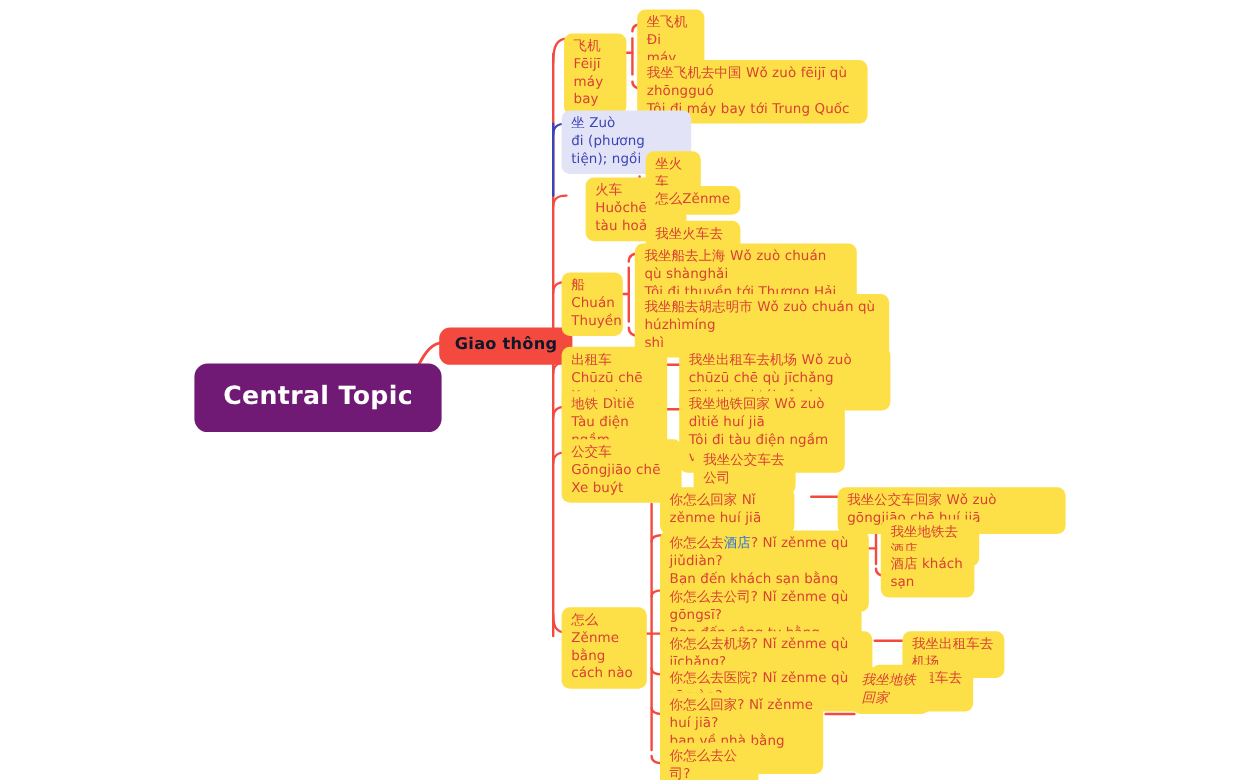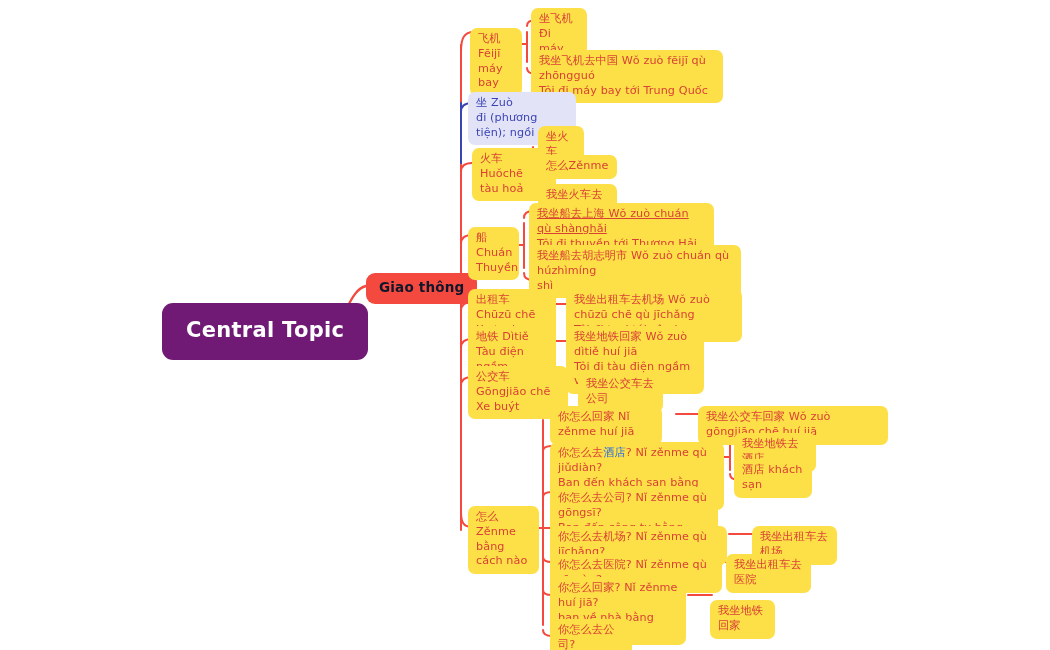--- a/index.html
+++ b/index.html
@@ -148,29 +148,29 @@
   <div class="node pink" style="left:470px; top:28px; width:52px;">飞机 Fēijī
 máy bay</div>
   <div class="node pink" style="left:531px; top:8px; width:56px;">坐飞机
 Đi máy bay</div>
   <div class="node pink" style="left:531px; top:50px; width:192px;">我坐飞机去中国  Wǒ zuò fēijī qù zhōngguó
 Tôi đi máy bay tới Trung Quốc</div>
 
   <div class="node blue" style="left:468px; top:92px; width:108px;">坐 Zuò
 đi (phương tiện); ngồi</div>
 
-  <div class="node pink" style="left:472px; top:148px; width:84px;">火车 Huǒchē
+  <div class="node pink" style="left:488px; top:148px; width:84px;">火车 Huǒchē
 tàu hoả</div>
   <div class="node pink" style="left:538px; top:126px; width:46px;">坐火车</div>
   <div class="node pink" style="left:538px; top:155px; width:79px;">怎么Zěnme</div>
   <div class="node pink" style="left:538px; top:184px; width:79px;">我坐火车去河内</div>
 
   <div class="node pink" style="left:468px; top:227px; width:51px;">船 Chuán
 Thuyền</div>
-  <div class="node pink" style="left:529px; top:203px; width:185px;text-decoration:underline;">我坐船去上海 Wǒ zuò chuán qù shànghǎi
+  <div class="node pink" style="left:529px; top:203px; width:185px;">我坐船去上海 Wǒ zuò chuán qù shànghǎi
 Tôi đi thuyền tới Thượng Hải</div>
   <div class="node pink" style="left:529px; top:245px; width:212px;">我坐船去胡志明市 Wǒ zuò chuán qù húzhìmíng
 shì</div>
 
   <div class="node pink" style="left:468px; top:289px; width:88px;">出租车 Chūzū chē
 Xe taxi</div>
   <div class="node pink" style="left:566px; top:289px; width:176px;">我坐出租车去机场 Wǒ zuò chūzū chē qù jīchǎng
 Tôi đi taxi tới sân bay</div>
 
   <div class="node pink" style="left:468px; top:326px; width:88px;">地铁 Dìtiě
@@ -196,17 +196,17 @@
 Bạn đến công ty bằng cách nào?</div>
 
   <div class="node pink" style="left:752px; top:526px; width:85px;">我坐出租车去机场</div>
   <div class="node pink" style="left:550px; top:526px; width:177px;">你怎么去机场?  Nǐ zěnme qù jīchǎng?</div>
 
   <div class="node pink" style="left:550px; top:554px; width:172px;">你怎么去医院?  Nǐ zěnme qù yīyuàn?</div>
   <div class="node pink" style="left:726px; top:554px; width:85px;">我坐出租车去医院</div>
 
   <div class="node pink" style="left:550px; top:577px; width:136px;">你怎么回家?  Nǐ zěnme huí jiā?
 bạn về nhà bằng cách nào?</div>
-  <div class="node pink" style="left:710px; top:600px; width:65px;">我坐地铁回家</div>
+  <div class="node pink" style="left:710px; top:556px; width:65px;font-style:italic;">我坐地铁回家</div>
 
   <div class="node pink" style="left:550px; top:619px; width:82px;">你怎么去公司?</div>
 
 </div>
 
 </body></html>

